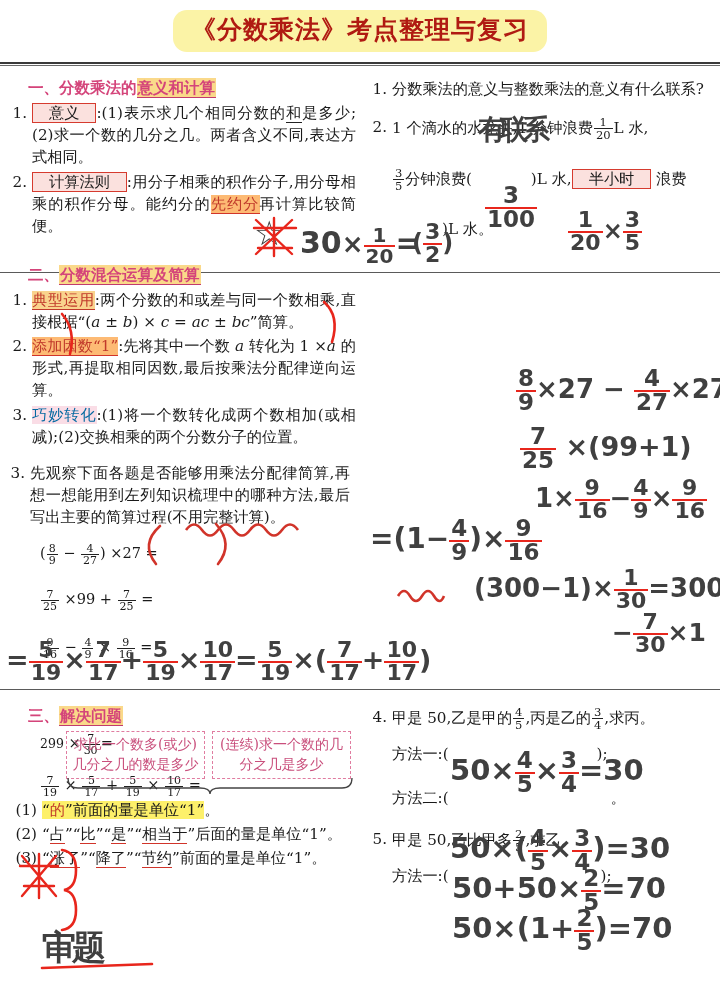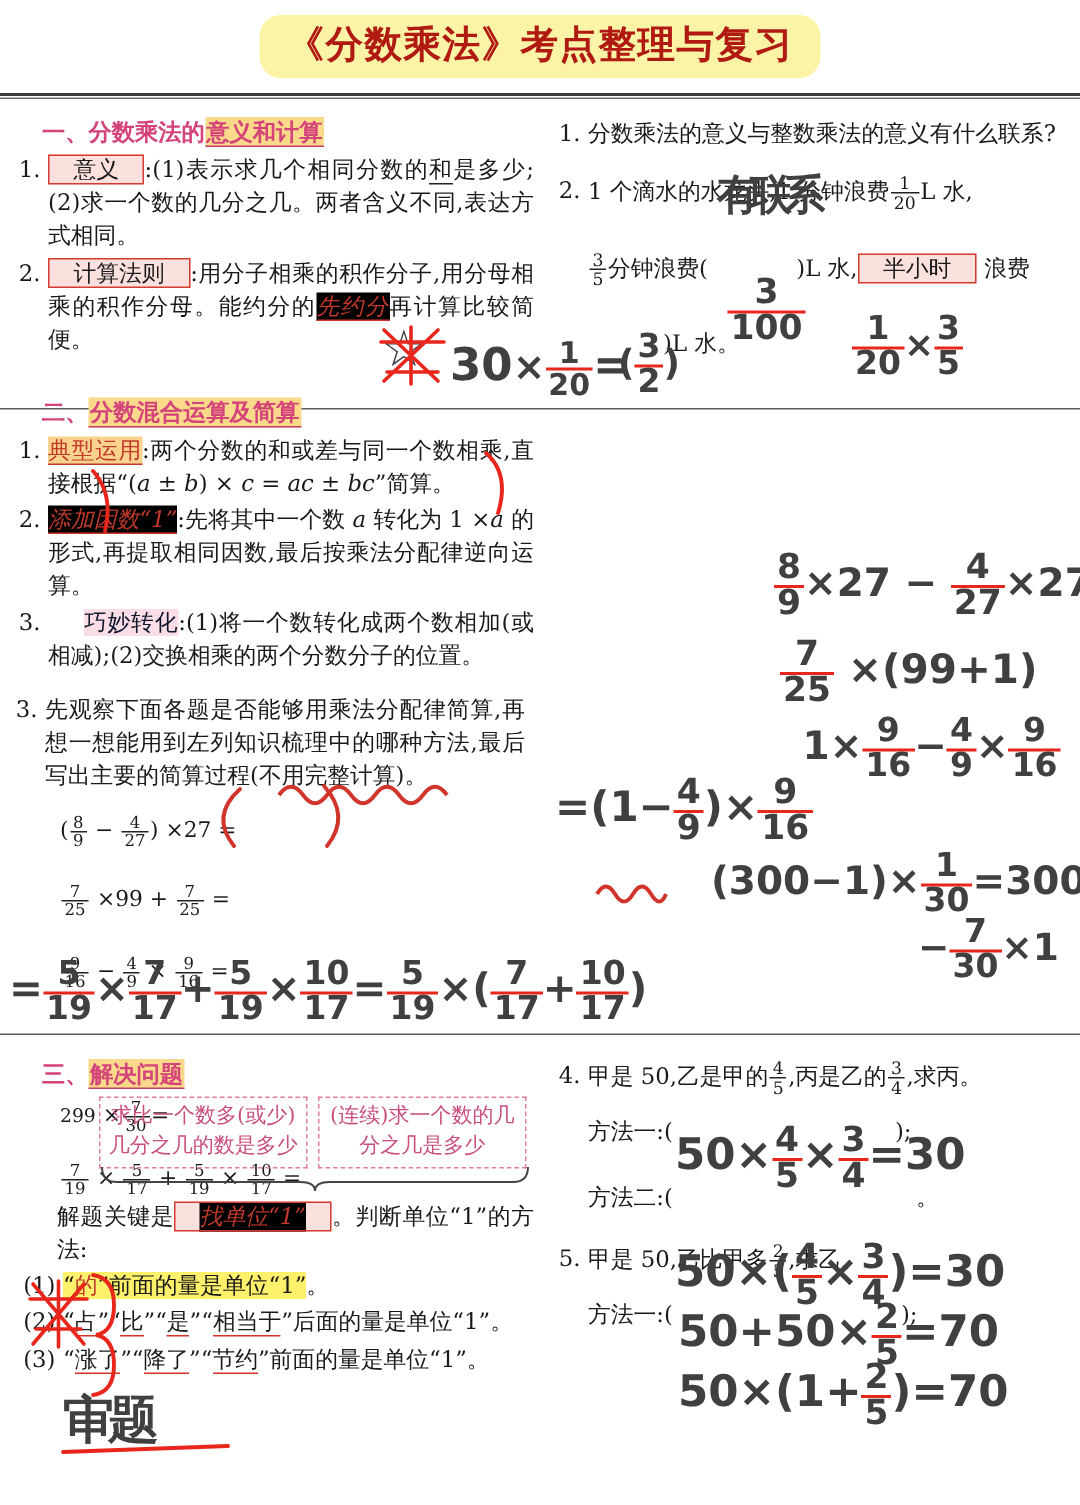--- a/index.html
+++ b/index.html
@@ -47,23 +47,23 @@
   .body-t { flex:1; text-align:justify; }
   .plain { font-size:15.2px; line-height:1.46; text-align:justify; }
   .indent2 { text-indent:2em; }
 
   
   .boxed-red {
     border:1.5px solid #d63b2f; background:#fbe1de;
     padding:0 16px; display:inline-block; line-height:1.2;
   }
   .hl-yellow { background:#fdf06a; }
-  .hl-yellow-u { background:#000000; border-bottom:1.5px solid #d1342a; color:#c0392b;font-style:italic; }
+  .hl-yellow-u { background:#fdba74; border-bottom:1.5px solid #d1342a; color:#c0392b; }
   .hl-orange { background:#f9d38d; color:#c0392b; border-bottom:1.5px solid #c0392b; }
-  .hl-pink { background:#fadde6; color:#0f172a;margin-left:24px; }
+  .hl-pink { background:#fadde6; color:#0369a1; }
   .u-black { border-bottom:1.6px solid #222; }
   .u-red { border-bottom:1.8px solid #d1342a; }
   .u-red2 { border-bottom:1.8px solid #d1342a; padding-bottom:1px; }
   .frac { display:inline-block; vertical-align:-0.55em; text-align:center; font-size:11.5px; line-height:1.05; margin:0 1px; }
   .frac .n { display:block; border-bottom:1.2px solid #222; padding:0 2px; }
   .frac .d { display:block; padding:0 2px; }
   .ital { font-style:italic; }
 
   
   .dash-row { display:flex; gap:7px; margin:4px 0 0 58px; }
@@ -207,23 +207,20 @@
     <div class="dash-row">
       <div class="dash-box">求比一个数多(或少)几分之几的数是多少</div>
       <div class="dash-box">(连续)求一个数的几分之几是多少</div>
     </div>
     <div class="brace">
       <svg width="290" height="18" viewBox="0 0 290 18">
         <path d="M2 1 Q2 11 12 11 L134 11 Q144 11 144 17 Q144 11 154 11 L276 11 Q286 11 286 1" fill="none" stroke="#444" stroke-width="1.3"></path>
       </svg>
     </div>
 
-    <div class="plain" style="margin:3px 0 0 30px;">
-      <span>解题关键是</span><span class="boxed-red" style="border-width:1.5px;"><span class="hl-yellow-u">找单位“1”</span></span><span>。判断单位“1”的方法:</span>
-    </div>
 
     <div class="item" style="margin-top:2px;">
       <div class="num" style="width:34px;flex:0 0 34px;">(1)</div>
       <div class="body-t"><span class="hl-yellow">“<span style="color:#c0392b">的</span>”前面的量是单位“1”</span>。</div>
     </div>
     <div class="item">
       <div class="num" style="width:34px;flex:0 0 34px;">(2)</div>
       <div class="body-t">“<span class="u-red">占</span>”“<span class="u-red">比</span>”“<span class="u-red">是</span>”“<span class="u-red">相当于</span>”后面的量是单位“1”。</div>
     </div>
     <div class="item">

